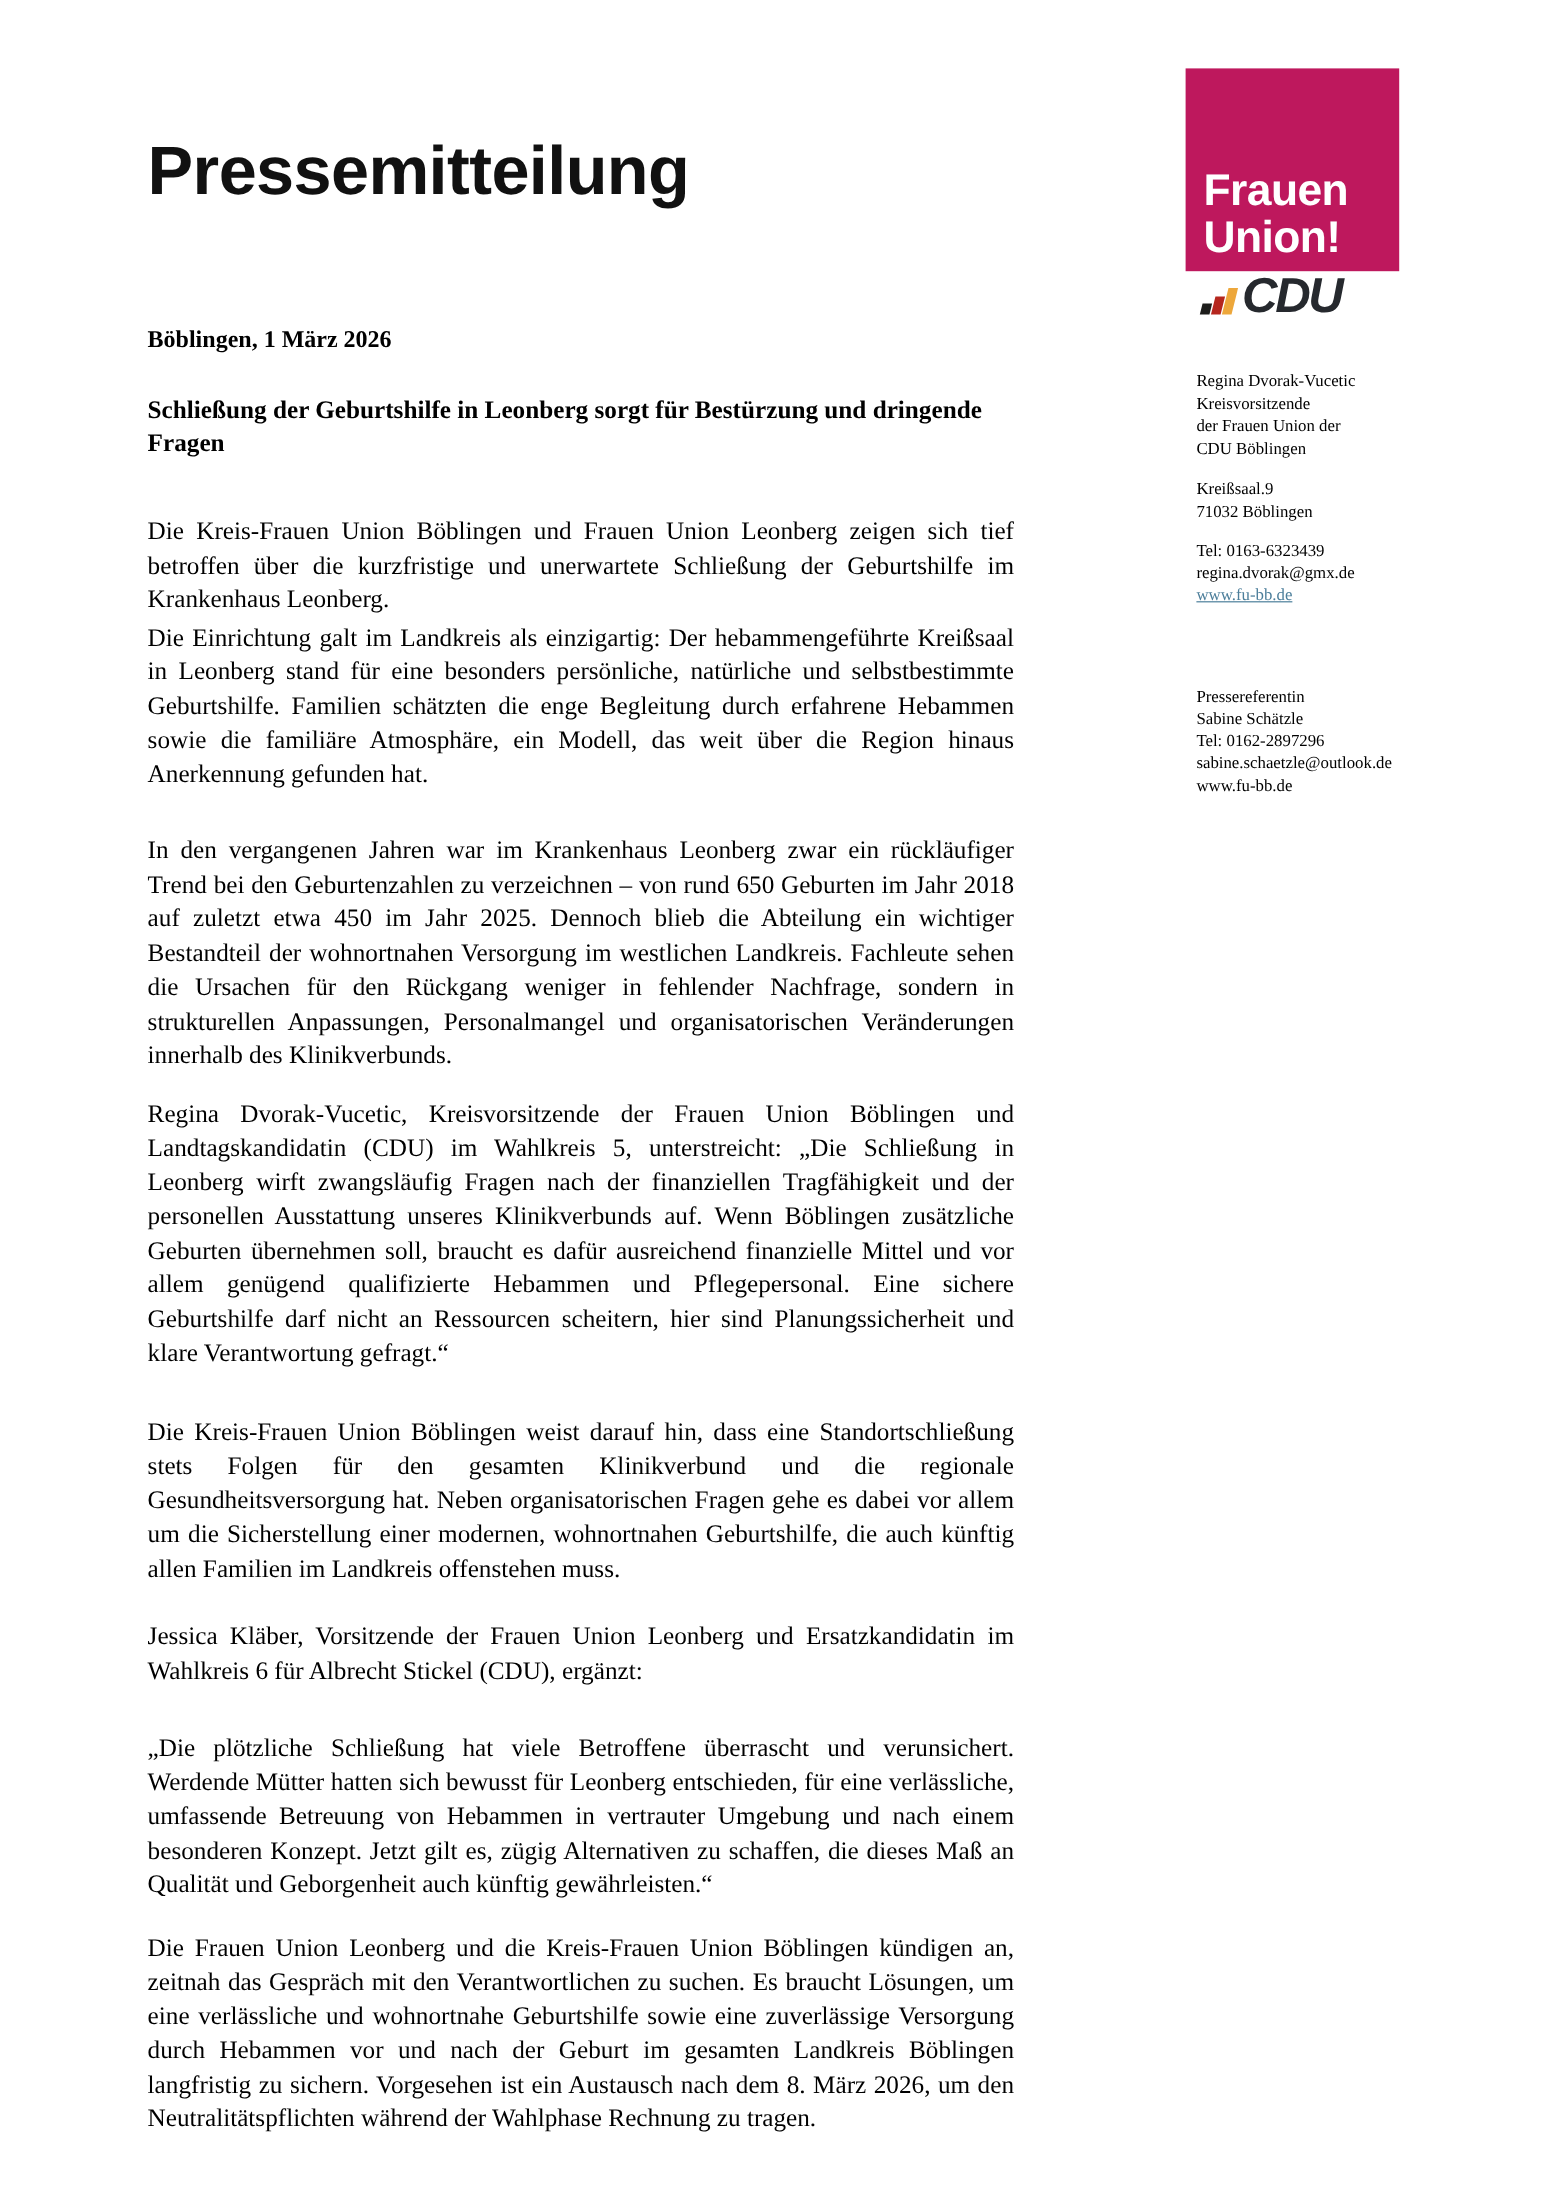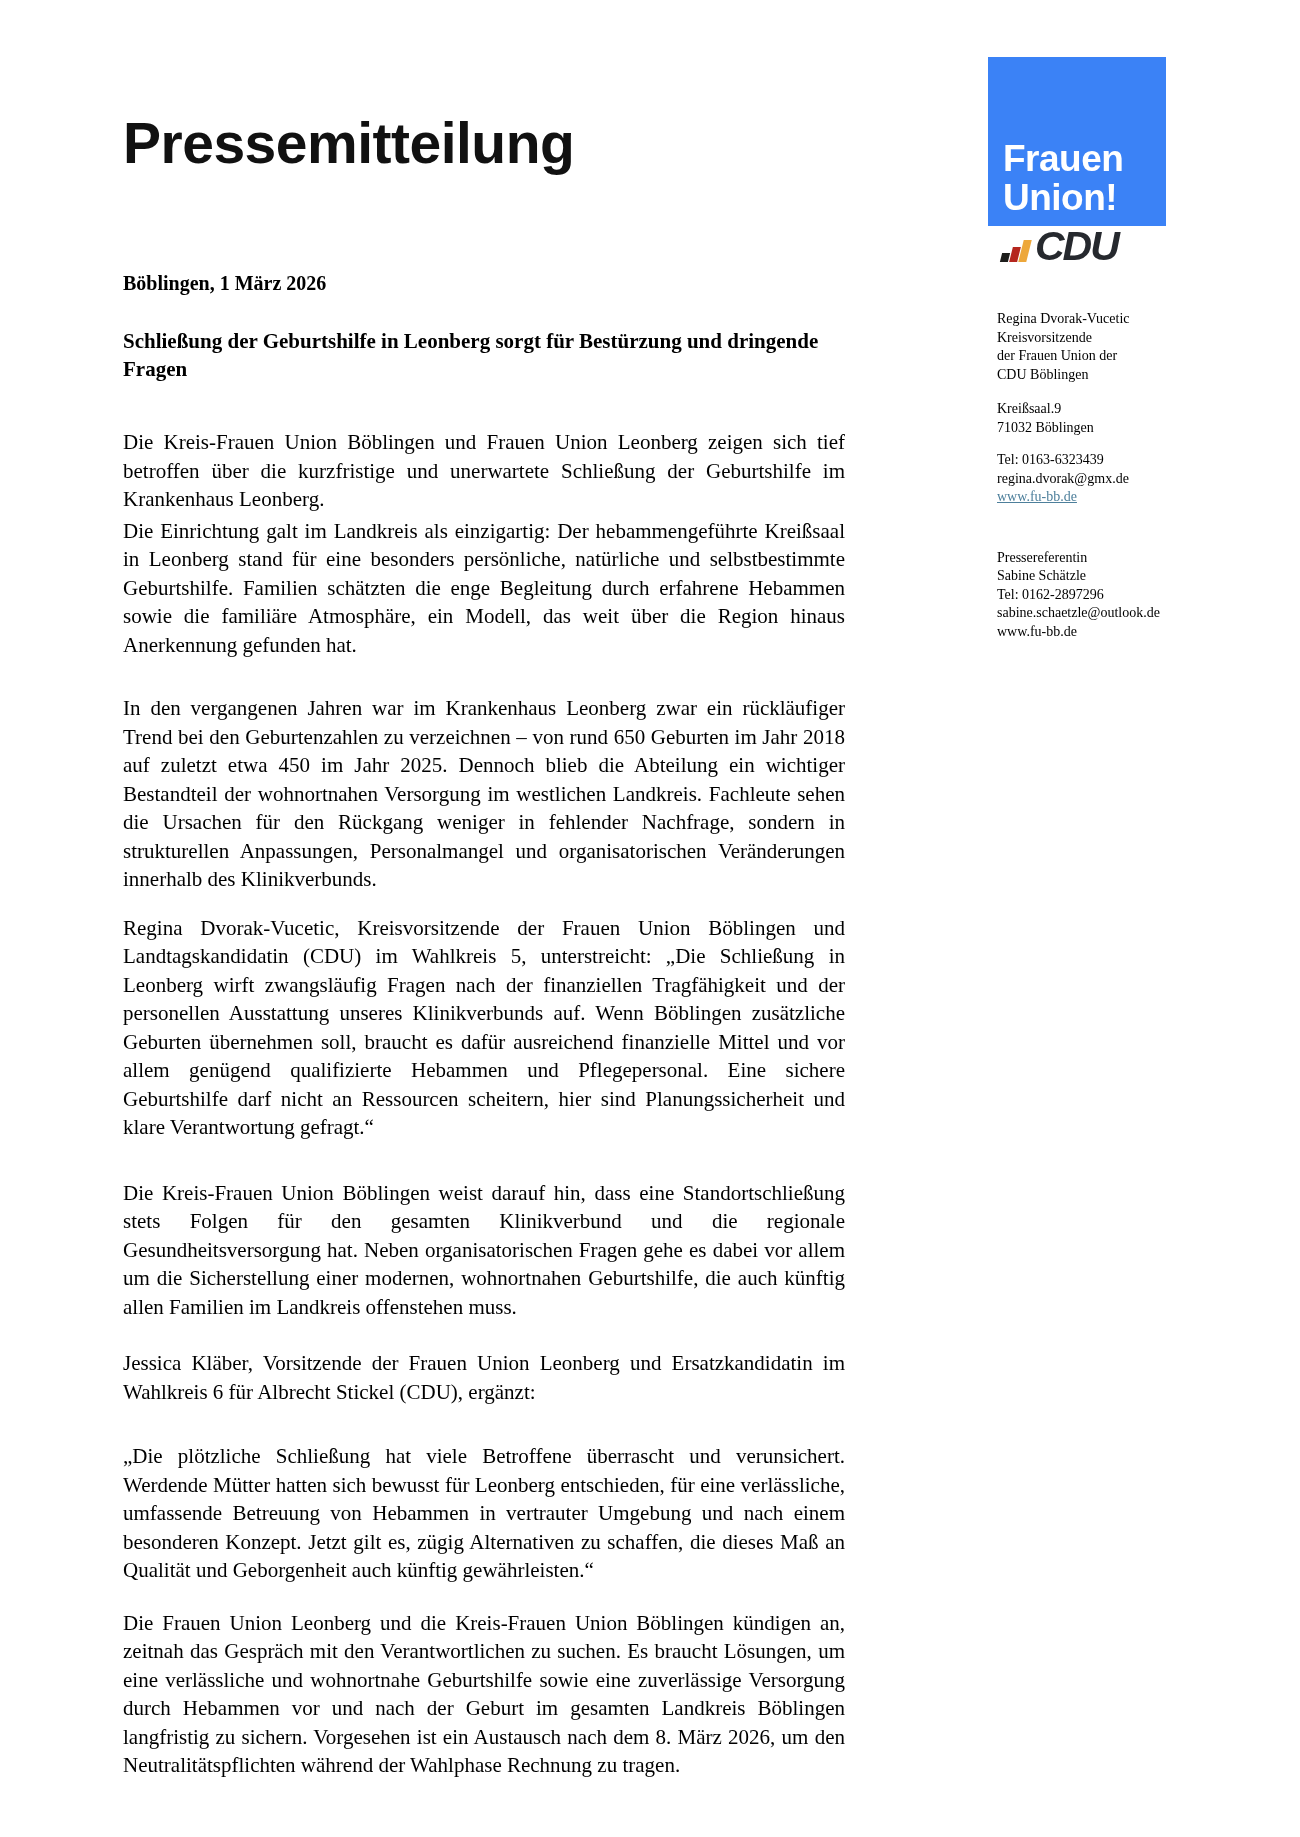--- a/index.html
+++ b/index.html
@@ -66,30 +66,30 @@
   .body-col p.mb-quote{margin-bottom:24px;margin-top:36px;}
   .body-col p.no-gap{margin-bottom:0;}
   
   .sidebar{
     position:absolute;left:997px;top:310px;width:200px;
     font-size:14px;line-height:18.5px;
     white-space:nowrap;
   }
   .sidebar .block{margin-bottom:16px;}
   .sidebar .block.addr{margin-bottom:14px;}
-  .sidebar .block.tel{margin-bottom:42px;}
+  .sidebar .block.tel{margin-bottom:66px;}
   .sidebar a{ text-decoration:underline; }
 </style>
 </head>
 <body>
 
 <div class="page-title">Pressemitteilung</div>
 
 <div class="logo">
-  <div class="logo-square" style="background: #3b82f6;">
+  <div class="logo-square" style="background: #be185d;">
     <div class="wordmark">
       <div>Frauen</div>
       <div>Union!</div>
     </div>
   </div>
   <div class="cdu-row">
     <div class="cdu-bars">
       <span style="background: rgb(29, 29, 27);"></span>
         <span style="background: rgb(181, 38, 30);"></span>
         <span style="background: rgb(237, 167, 59);"></span>

